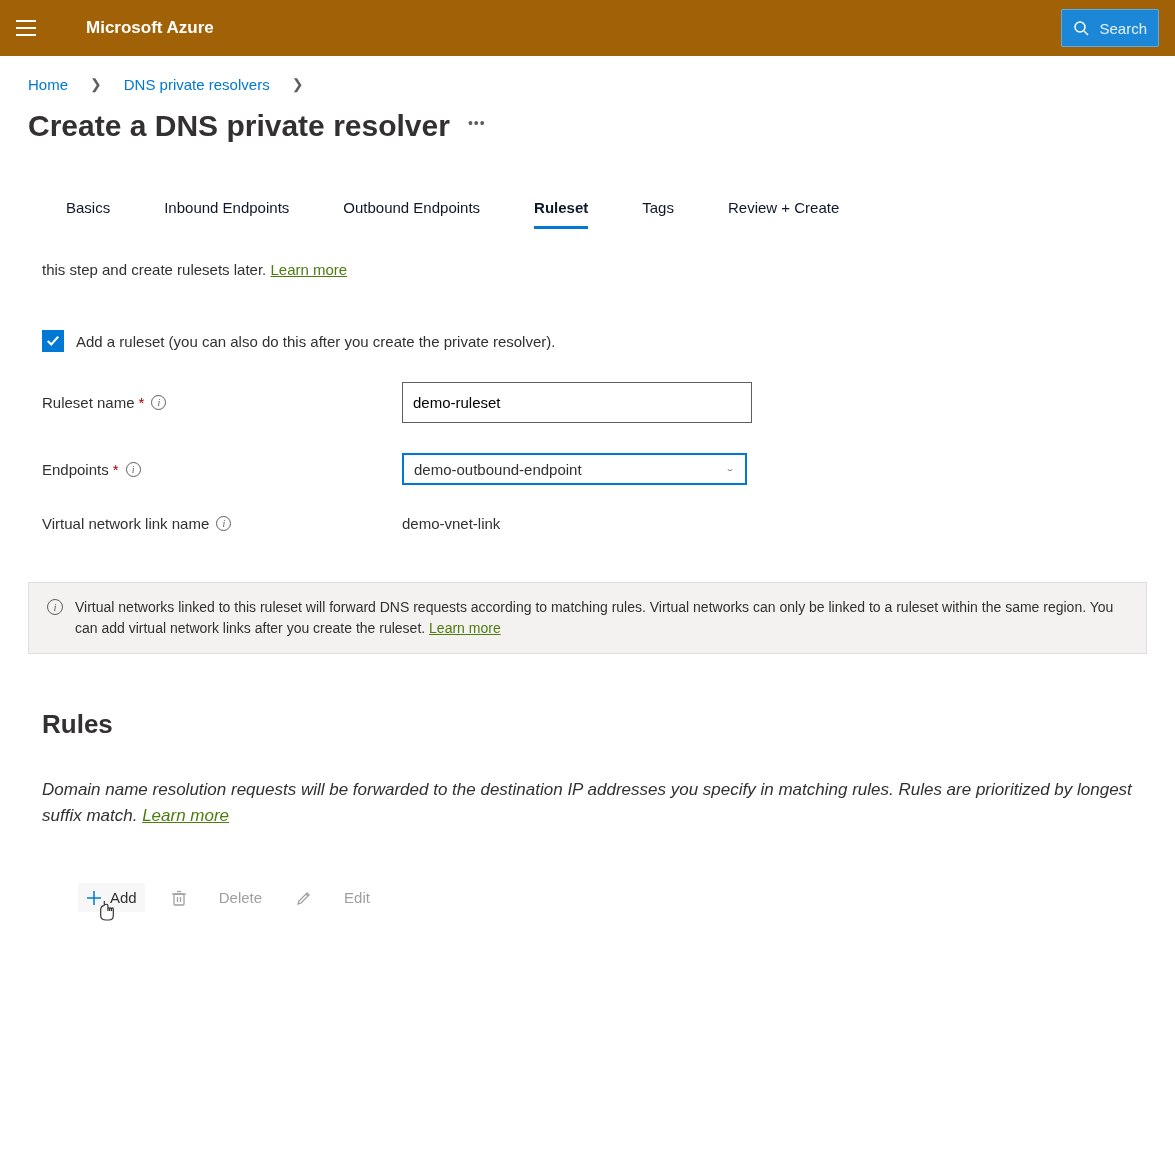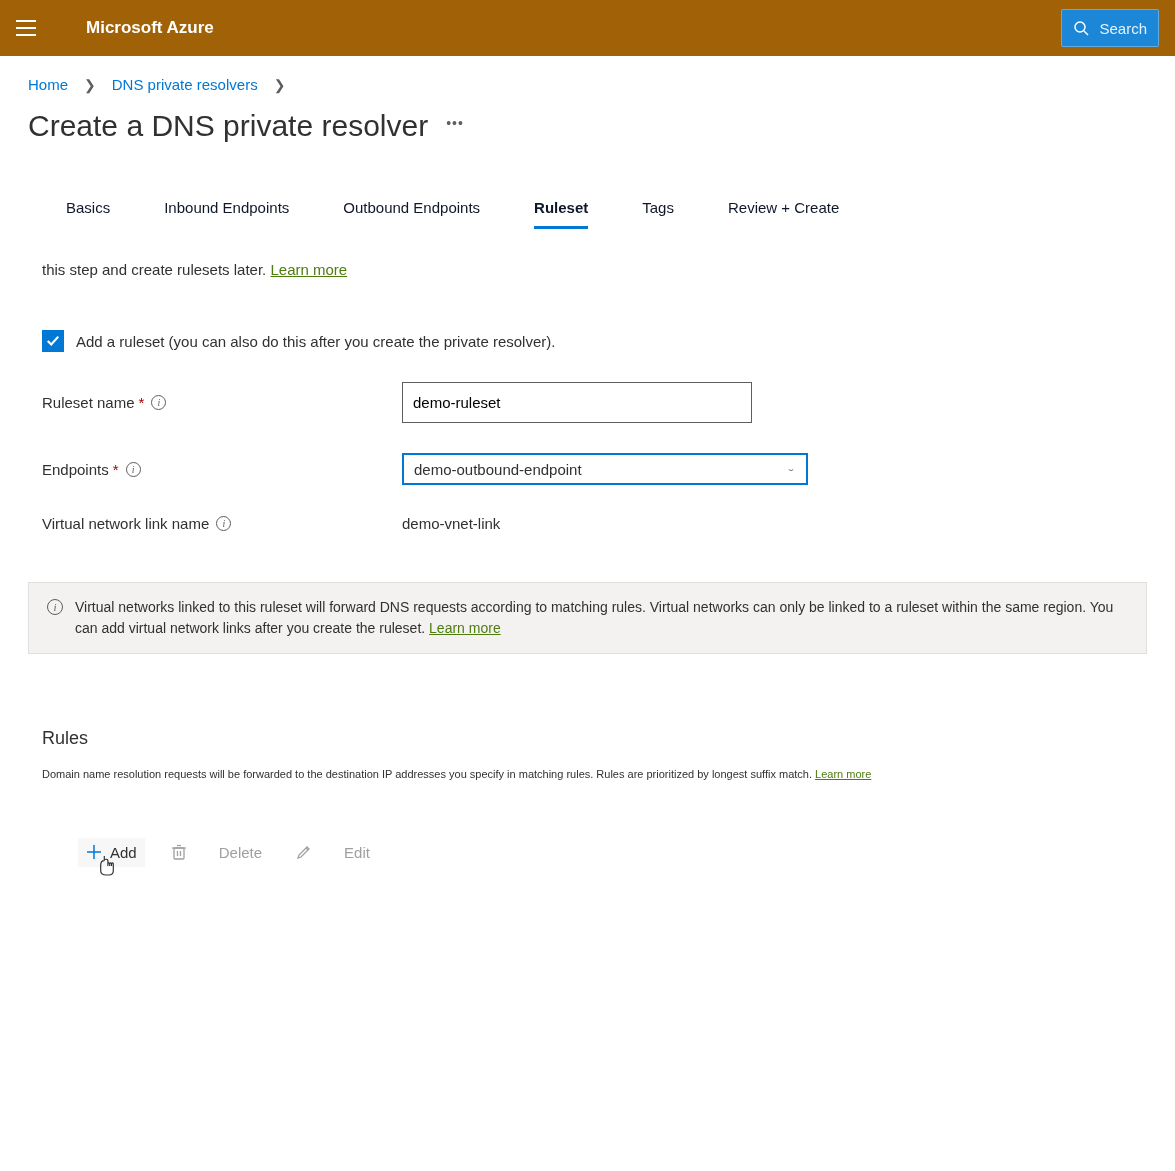--- a/index.html
+++ b/index.html
@@ -7,52 +7,52 @@
 
   .topbar { background: #a16207; color: #fff; height: 56px; display: flex; align-items: center; padding: 0 16px; }
   .hamburger { width: 20px; height: 16px; display: flex; flex-direction: column; justify-content: space-between; cursor: pointer; margin-right: 50px; }
   .hamburger span { display: block; height: 2px; background: #fff; width: 100%; }
   .brand { font-size: 17px; font-weight: 600; flex: 1; }
   .searchbox { background: #1b87d6; height: 38px; display: flex; align-items: center; padding: 0 11px; min-width: 90px; border: 1px solid rgba(255,255,255,0.3); border-radius:2px;}
   .searchbox svg { width: 16px; height: 16px; margin-right: 10px; }
   .searchbox span { font-size: 15px; color:#e6f2fb; }
 
   .content { padding: 20px 28px; }
-  .breadcrumb { font-size: 15px; color: #605e5c; display: flex; align-items: center; gap: 16px; }
+  .breadcrumb { font-size: 15px; color: #605e5c; display: flex; gap: 22px; }
   .breadcrumb a { color: #0078d4; text-decoration: none; cursor:pointer; }
   .breadcrumb .sep { color: #605e5c; font-size:14px; }
   .page-title-row { display: flex; align-items: center; gap: 18px; margin-top: 16px; }
-  .page-title { font-size: 30px; font-weight: 400; }
+  .page-title { font-size: 30px; font-weight: 700; }
   .dots { color:#605e5c; letter-spacing:1px; font-size:14px; padding-bottom:6px;}
 
   .tabs { display: flex; gap: 30px; margin-top: 50px; border-bottom: 0; padding-left:14px;}
   .tab { font-size: 15px; color: #0f172a; padding: 6px 0 10px 0; cursor: pointer; margin-left: 24px; }
   .tab.active { font-weight: 600; border-bottom: 3px solid #0078d4; }
 
   .info-text { font-size: 15px; margin-top: 30px; line-height: 1.4; padding-left:14px;}
   a.link { color: #4d7c0f; text-decoration: underline; cursor:pointer;}
 
   .checkbox-row { display: flex; align-items: center; gap: 12px; margin-top: 50px; padding-left:14px;}
   .checkbox { width: 22px; height: 22px; background: #0078d4; display: flex; align-items: center; justify-content: center; cursor:pointer; }
   .checkbox svg { width: 14px; height: 14px; }
 
   .form-row { display: flex; align-items: center; margin-top: 30px; padding-left:14px;}
   .form-label { width: 360px; font-size: 15px; display: flex; align-items: center; gap: 4px; }
   .req { color: #a80000; }
   .info-icon { display: inline-flex; width: 15px; height: 15px; border: 1px solid #605e5c; border-radius: 50%; align-items: center; justify-content: center; font-size: 10px; color: #605e5c; margin-left:3px; font-style: italic; font-family: serif;}
   .text-input { width: 350px; height: 41px; border: 1px solid #605e5c; padding: 0 10px; font-size: 15px; }
-  .select-input { width: 406px; height: 32px; border: 2px solid #0078d4; padding: 6px 10px; font-size: 15px; display:flex; align-items:center; justify-content:space-between; cursor:pointer;}
+  .select-input { width: 345px; height: 32px; border: 2px solid #0078d4; padding: 6px 10px; font-size: 15px; display:flex; align-items:center; justify-content:space-between; cursor:pointer;}
   .select-input .chev { font-size:12px; color:#605e5c; transform:scaleY(0.6);}
   .static-value { font-size:15px; }
 
   .info-banner { background: #f3f2f1; border:1px solid #e1dfdd; padding: 14px 18px; margin-top: 50px; display:flex; gap:12px; font-size:14px; line-height:1.5; }
   .info-banner .info-icon2 { flex:0 0 16px; width:16px; height:16px; border:1px solid #605e5c; border-radius:50%; font-size:11px; display:flex; align-items:center; justify-content:center; color:#605e5c; font-style: italic; font-family:serif; margin-top:2px;}
 
-  .section-title { font-size: 18px; font-weight: 400; margin-top: 74px; padding-left:14px;}
-  .section-desc { font-size: 11px; margin-top: 17px; line-height: 1.5; padding-left:14px;}
+  .section-title { font-size: 26px; font-weight: 700; margin-top: 55px; padding-left:14px;}
+  .section-desc { font-size: 17px; margin-top: 37px; line-height: 1.5; padding-left:14px;font-style:italic;}
 
   .toolbar { display: flex; gap: 18px; margin-top: 55px; padding-left:50px; align-items:center;}
   .tool-btn { display: flex; align-items: center; gap: 8px; font-size: 15px; cursor:pointer; padding:6px 8px;}
   .tool-btn.disabled { color: #a19f9d; cursor:default;gap:32px;}
   .tool-btn svg { width:16px; height:16px; }
   .tool-btn.add { background:#f7f7f7; }
   .tool-btn.add svg { stroke:#0078d4; }
 
   .cursor { position:relative; left:70px; top:-12px; width:18px; height:22px; }
 </style>

